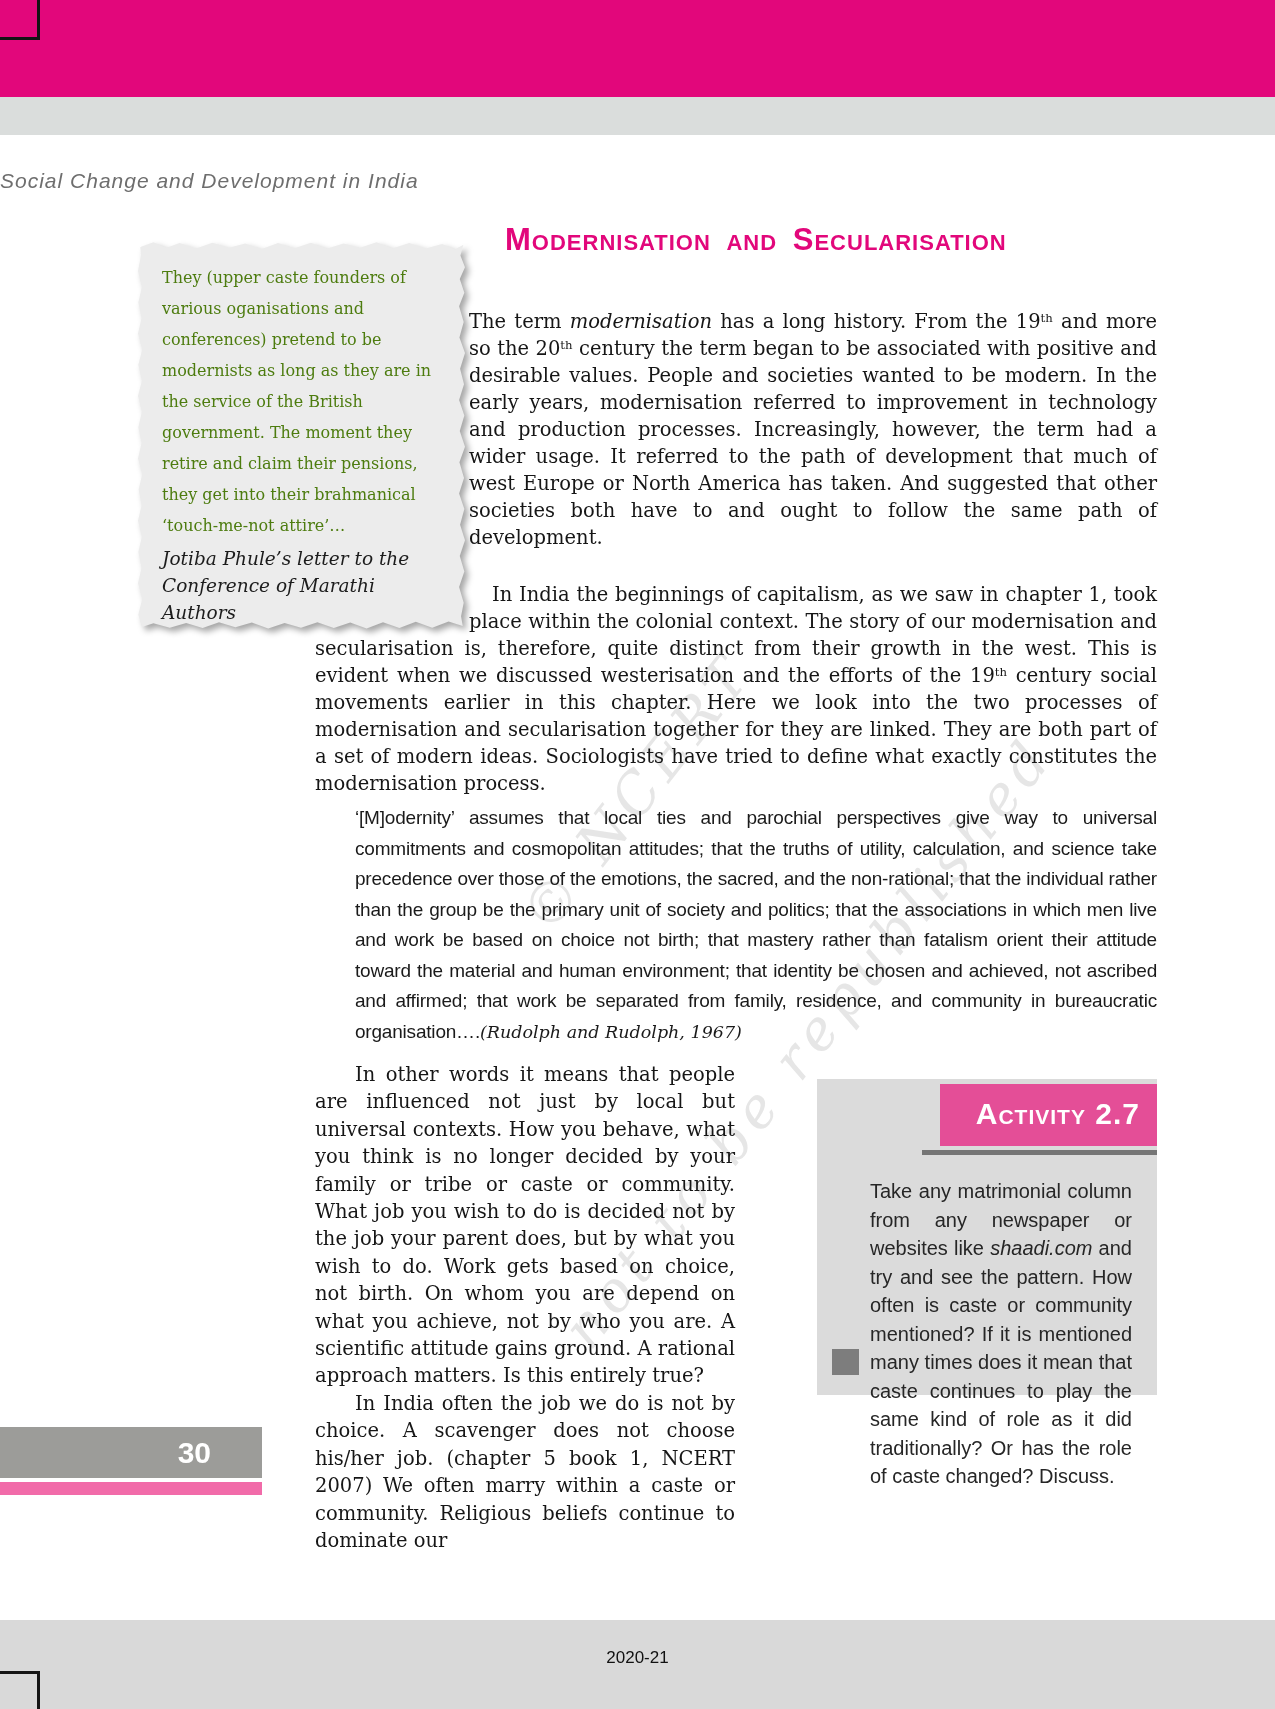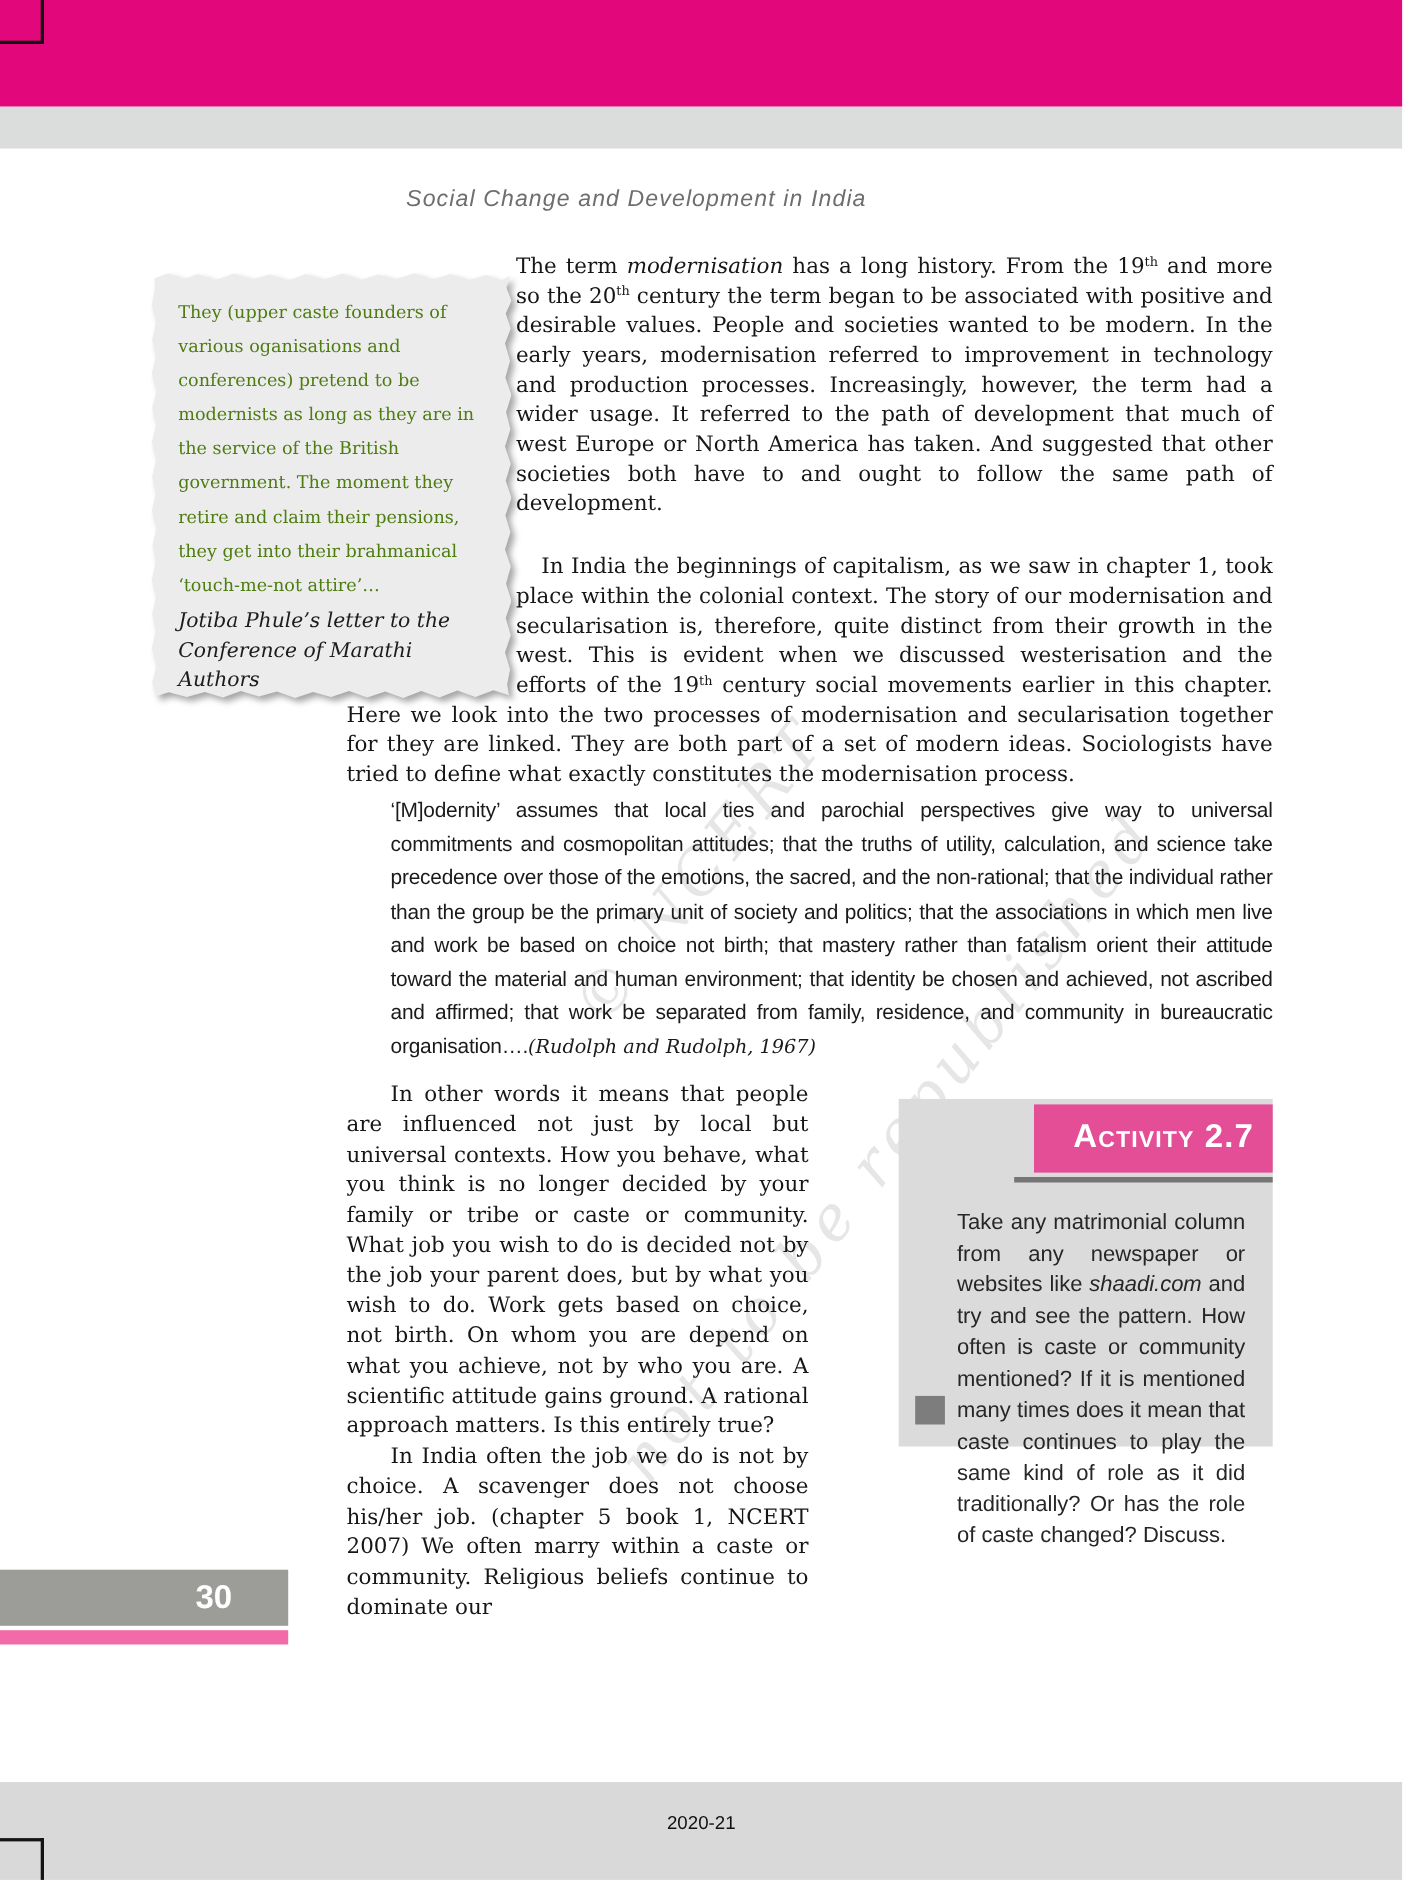--- a/index.html
+++ b/index.html
@@ -21,21 +21,21 @@
   .cropmark { position:absolute; background:#141414; }
   .cm-tl-v { left:37px; top:0; width:3px; height:39px; }
   .cm-tl-h { left:0; top:37px; width:40px; height:3px; }
   .cm-bl-h { left:0; top:1671px; width:40px; height:3px; }
   .cm-bl-v { left:37px; top:1671px; width:3px; height:38px; }
 
   
   .running-head {
     margin-top: 168px;
     padding-right: 118px;
-    text-align: center;
+    text-align: left;
     font-family: "Liberation Sans", sans-serif;
     font-style: italic;
     font-weight: 400;
     font-size: 21px;
     line-height: 26px;
     letter-spacing: 1px;
     color: #6e6e6e;
   }
 
   
@@ -74,21 +74,21 @@
     color: #E2077B;
     word-spacing: 6px;
   }
 
   .para {
     font-size: 19.5px;
     line-height: 27px;
     text-align: justify;
     color: #161616;
   }
-  .p1 { margin-top: 34px; }
+  .p1 { margin-top: 50px; }
   .p2 { margin-top: 30px; text-indent: 23px; }
   .p3 { margin-top: 14px; width: 420px; line-height: 27.4px; text-indent: 40px; }
   .p4 { width: 420px; line-height: 27.4px; text-indent: 40px; }
   .para sup, .section sup { font-size: 0.6em; line-height: 0; vertical-align: 0.55em; }
 
   .modernity-quote {
     margin-top: 6px;
     margin-left: 40px;
     font-family: "Liberation Sans", sans-serif;
     font-size: 19px;
@@ -191,20 +191,21 @@
 
   <div class="content">
 
     <div class="quote-box-wrap">
       <div class="quote-box">
         <div class="quote-body">They (upper caste founders of various oganisations and conferences) pretend to be modernists as long as they are in the service of the British government. The moment they retire and claim their pensions, they get into their brahmanical ‘touch-me-not attire’…</div>
         <div class="quote-attrib">Jotiba Phule’s letter to the Conference of Marathi Authors</div>
       </div>
     </div>
 
+    <h2 class="section-heading section">Modernisation and Secularisation</h2>
 
     <p class="para p1"><span>The term </span><i>modernisation</i><span> has a long history. From the 19</span><sup>th</sup><span> and more so the 20</span><sup>th</sup><span> century the term began to be associated with positive and desirable values. People and societies wanted to be modern. In the early years, modernisation referred to improvement in technology and production processes. Increasingly, however, the term had a wider usage. It referred to the path of development that much of west Europe or North America has taken. And suggested that other societies both have to and ought to follow the same path of development.</span></p>
     <p class="para p2"><span>In India the beginnings of capitalism, as we saw in chapter 1, took place within the colonial context. The story of our modernisation and secularisation is, therefore, quite distinct from their growth in the west. This is evident when we discussed westerisation and the efforts of the 19</span><sup>th</sup><span> century social movements earlier in this chapter. Here we look into the two processes of modernisation and secularisation together for they are linked. They are both part of a set of modern ideas. Sociologists have tried to define what exactly constitutes the modernisation process.</span></p>
 
     <blockquote class="modernity-quote"><span>‘[M]odernity’ assumes that local ties and parochial perspectives give way to universal commitments and cosmopolitan attitudes; that the truths of utility, calculation, and science take precedence over those of the emotions, the sacred, and the non-rational; that the individual rather than the group be the primary unit of society and politics; that the associations in which men live and work be based on choice not birth; that mastery rather than fatalism orient their attitude toward the material and human environment; that identity be chosen and achieved, not ascribed and affirmed; that work be separated from family, residence, and community in bureaucratic organisation….</span><i>(Rudolph and Rudolph, 1967)</i></blockquote>
 
     <div class="activity-box">
       <div class="activity-header">Activity 2.7</div>
       <div class="activity-rule"></div>
       <div class="activity-body"><span>Take any matrimonial column from any newspaper or websites like </span><i>shaadi.com</i><span> and try and see the pattern. How often is caste or community mentioned? If it is mentioned many times does it mean that caste continues to play the same kind of role as it did traditionally? Or has the role of caste changed? Discuss.</span></div>

